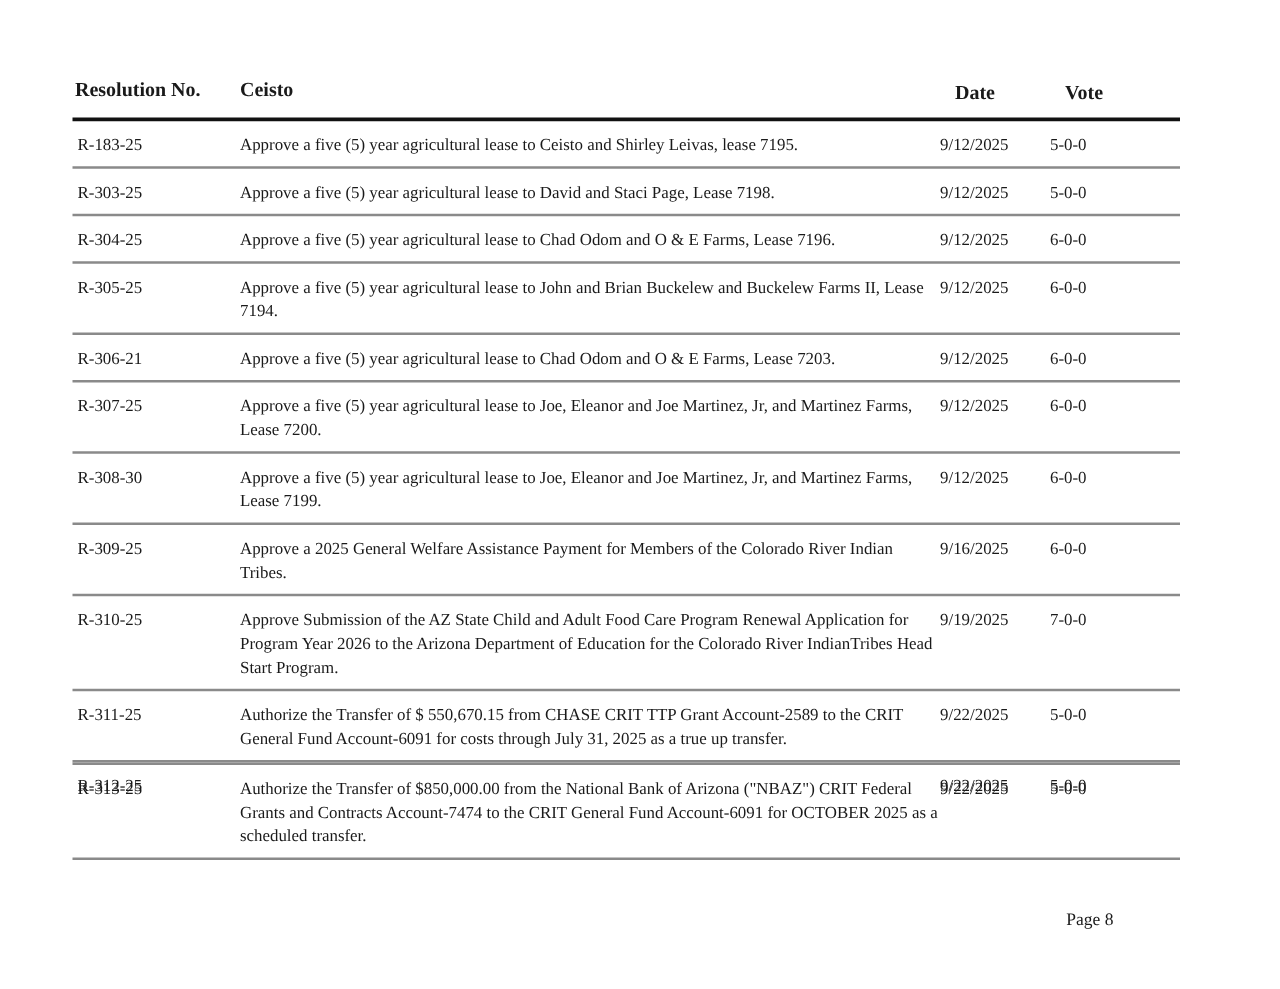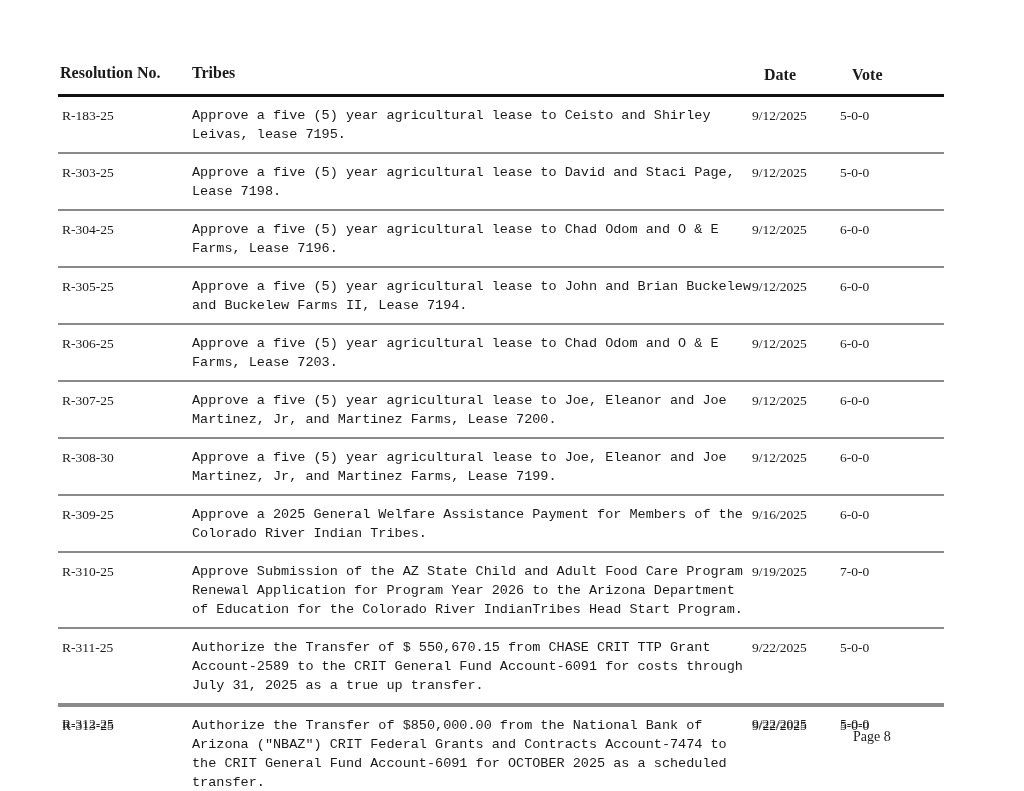--- a/index.html
+++ b/index.html
@@ -11,33 +11,33 @@
     .page { position: absolute; left: 0; top: 0; width: 1024px; height: 684px; }
     .table { position: absolute; left: 58px; top: 60px; width: 886px; }
     .hdr { position: relative; height: 34px; border-bottom: 3px solid #111; }
     .hdr span { position: absolute; font-weight: bold; font-size: 16px; top: 4px; }
     .h-res { left: 2px; }
     .h-subj { left: 134px; }
     .h-date { left: 706px; top: 6px !important; }
     .h-vote { left: 794px; top: 6px !important; }
     .row { position: relative; border-bottom: 2px solid #8a8a8a; font-size: 13.5px; line-height: 19px; }
     .row .c-res { position: absolute; left: 4px; top: 9px; }
-    .row .c-subj { margin-left: 134px; width: 560px; padding: 9px 0 8px 0; font-family: Liberation Mono, monospace; }
+    .row .c-subj { margin-left: 134px; width: 560px; padding: 9px 0 8px 0; }
     .row .c-date { position: absolute; left: 694px; top: 9px; }
     .row .c-vote { position: absolute; left: 782px; top: 9px; }
     .pagenum { position: absolute; left: 853px; top: 729px; font-size: 14px; }
   </style>
 </head>
 <body>
 
 <div class="page">
   <div class="table">
     <div class="hdr">
       <span class="h-res">Resolution No.</span>
-      <span class="h-subj">Tribes</span>
+      <span class="h-subj">Ceisto</span>
       <span class="h-date">Date</span>
       <span class="h-vote">Vote</span>
     </div>
     <div id="rows">
         <div class="row">
           <div class="c-res">R-183-25</div>
           <div class="c-subj">Approve a five (5) year agricultural lease to Ceisto and Shirley Leivas, lease 7195.</div>
           <div class="c-date">9/12/2025</div>
           <div class="c-vote">5-0-0</div>
         </div>
@@ -53,21 +53,21 @@
           <div class="c-date">9/12/2025</div>
           <div class="c-vote">6-0-0</div>
         </div>
         <div class="row">
           <div class="c-res">R-305-25</div>
           <div class="c-subj">Approve a five (5) year agricultural lease to John and Brian Buckelew and Buckelew Farms II, Lease 7194.</div>
           <div class="c-date">9/12/2025</div>
           <div class="c-vote">6-0-0</div>
         </div>
         <div class="row">
-          <div class="c-res">R-306-25</div>
+          <div class="c-res">R-306-21</div>
           <div class="c-subj">Approve a five (5) year agricultural lease to Chad Odom and O &amp; E Farms, Lease 7203.</div>
           <div class="c-date">9/12/2025</div>
           <div class="c-vote">6-0-0</div>
         </div>
         <div class="row">
           <div class="c-res">R-307-25</div>
           <div class="c-subj">Approve a five (5) year agricultural lease to Joe, Eleanor and Joe Martinez, Jr, and Martinez Farms, Lease 7200.</div>
           <div class="c-date">9/12/2025</div>
           <div class="c-vote">6-0-0</div>
         </div>

